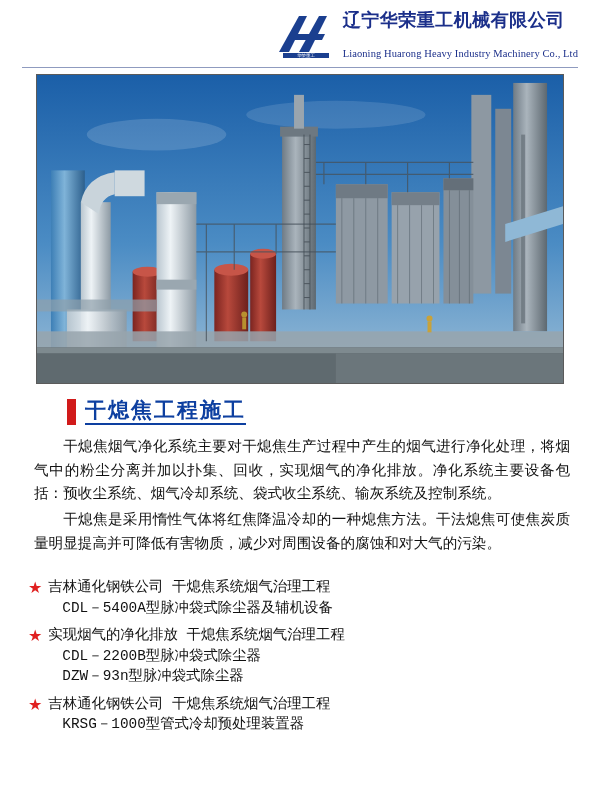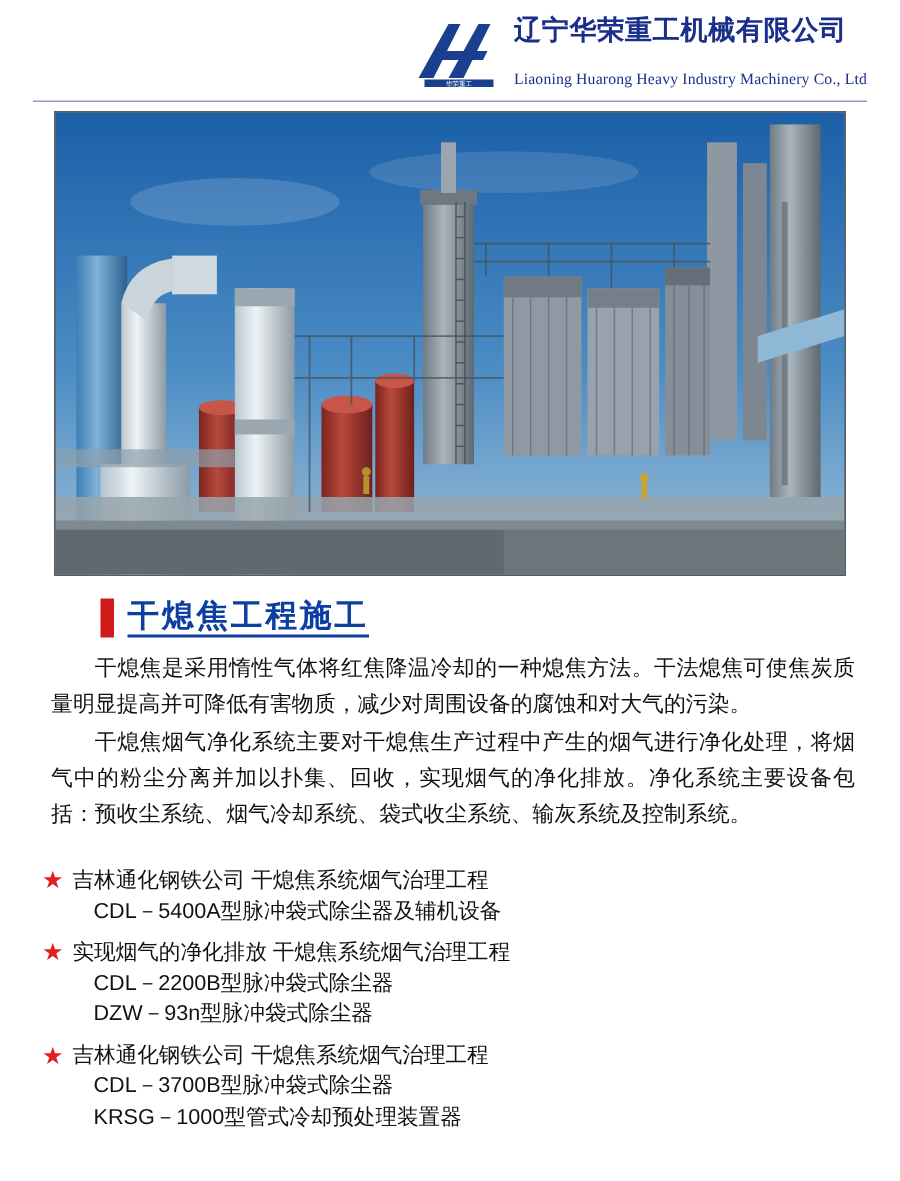--- a/index.html
+++ b/index.html
@@ -126,21 +126,21 @@
   }
   .star {
     color: #e02020;
     font-size: 16px;
     line-height: 1.25;
     margin-right: 6px;
     flex: 0 0 auto;
     margin-top: 1px;
   }
   .project-lines {
-    font-family: Liberation Sans, sans-serif;
+    font-family: Liberation Mono, monospace;
     font-size: 14.4px;
     color: #111111;
     line-height: 1.42;
   }
   .project-lines .pname {
     display: block;
   }
   .project-lines .pspec {
     display: block;
     padding-left: 14px;
@@ -304,22 +304,22 @@
     <rect x="300" y="280" width="228" height="30" fill="#6b767b"></rect>
   </svg>
 </div>
 
 <div class="section-title-row">
   <div class="title-bar"></div>
   <div class="section-title">干熄焦工程施工</div>
 </div>
 
 <div class="body-text">
+  <p>干熄焦烟气净化系统主要对干熄焦生产过程中产生的烟气进行净化处理，将烟气中的粉尘分离并加以扑集、回收，实现烟气的净化排放。净化系统主要设备包括：预收尘系统、烟气冷却系统、袋式收尘系统、输灰系统及控制系统。</p>
   <p>干熄焦是采用惰性气体将红焦降温冷却的一种熄焦方法。干法熄焦可使焦炭质量明显提高并可降低有害物质，减少对周围设备的腐蚀和对大气的污染。</p>
-  <p>干熄焦烟气净化系统主要对干熄焦生产过程中产生的烟气进行净化处理，将烟气中的粉尘分离并加以扑集、回收，实现烟气的净化排放。净化系统主要设备包括：预收尘系统、烟气冷却系统、袋式收尘系统、输灰系统及控制系统。</p>
 </div>
 
 <div class="projects">
 
   <div class="project">
     <span class="star">★</span>
     <div class="project-lines">
       <span class="pname">吉林通化钢铁公司 干熄焦系统烟气治理工程</span>
       <span class="pspec">CDL－5400A型脉冲袋式除尘器及辅机设备</span>
     </div>
@@ -331,18 +331,17 @@
       <span class="pname">实现烟气的净化排放 干熄焦系统烟气治理工程</span>
       <span class="pspec">CDL－2200B型脉冲袋式除尘器</span>
       <span class="pspec">DZW－93n型脉冲袋式除尘器</span>
     </div>
   </div>
 
   <div class="project">
     <span class="star">★</span>
     <div class="project-lines">
       <span class="pname">吉林通化钢铁公司 干熄焦系统烟气治理工程</span>
-      <span class="pspec">CDL－3700B型脉冲袋式除尘器</span>
       <span class="pspec">KRSG－1000型管式冷却预处理装置器</span>
     </div>
   </div>
 
 </div>
 
 </body></html>

